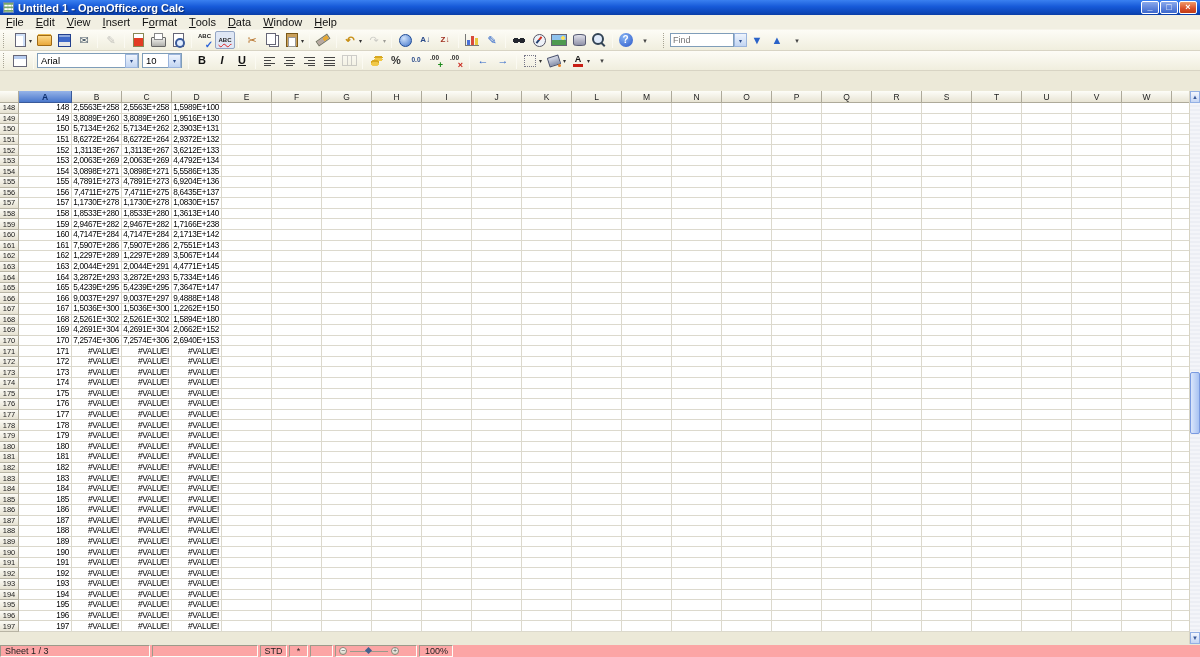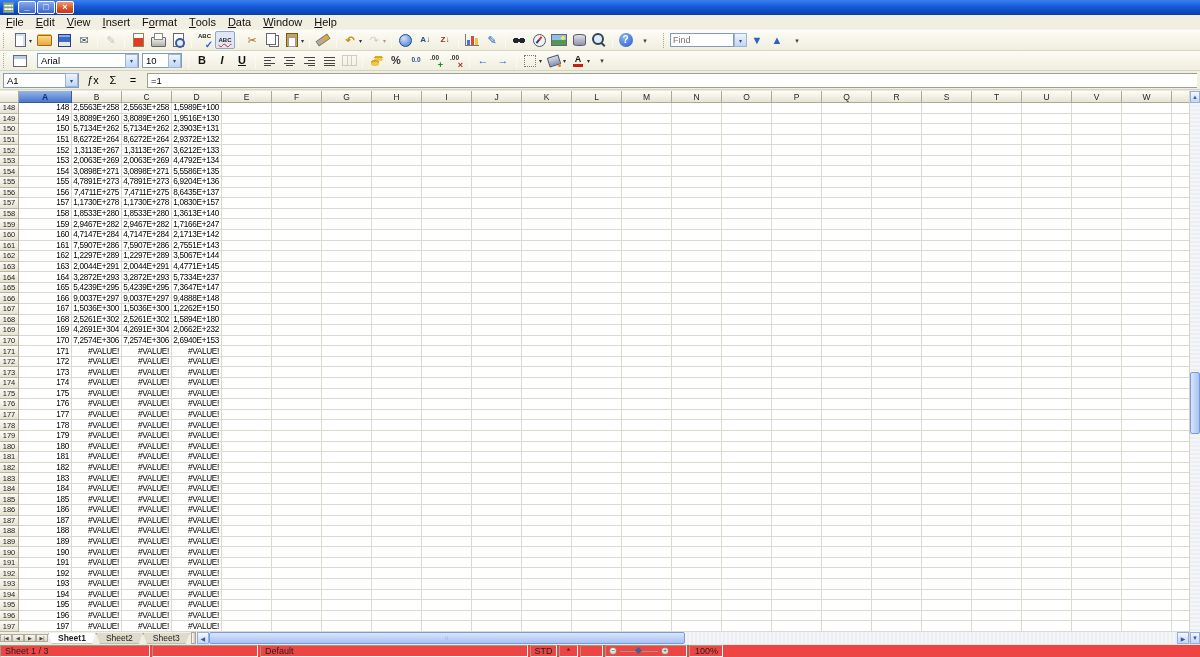--- a/index.html
+++ b/index.html
@@ -121,37 +121,38 @@
 .sarrow{width:12px;background:linear-gradient(#f4f7fe,#c6d6f4);border:1px solid #93b0e4;display:flex;align-items:center;justify-content:center;color:#3a5a9a;font-size:6px}
 .htrack{flex:1;position:relative;background:repeating-linear-gradient(90deg,#f4f5f9 0 2px,#eceef4 2px 4px)}
 .hthumb{position:absolute;left:0;top:0;bottom:0;width:476px;background:linear-gradient(#dbe6fb,#a8c2f2);border:1px solid #7a9ae0;border-radius:2px}
 .hthumb::after{content:"⁞⁞";color:#7a9ae0;font-size:6px;display:block;text-align:center;line-height:10px}
 
 #vscroll{position:absolute;top:91px;right:0;width:11px;height:553px;background:repeating-linear-gradient(#f4f5f9 0 2px,#eceef4 2px 4px);border-left:1px solid #d8d4c4;display:flex;flex-direction:column}
 .varrow{height:12px;background:linear-gradient(#f4f7fe,#c6d6f4);border:1px solid #93b0e4;display:flex;align-items:center;justify-content:center;color:#3a5a9a;font-size:6px}
 .vtrack{flex:1;position:relative}
 .vthumb{position:absolute;top:269px;left:0;right:0;height:62px;background:linear-gradient(90deg,#dbe6fb,#a8c2f2);border:1px solid #7a9ae0;border-radius:2px}
 
-#status{position:absolute;top:645px;left:0;right:0;height:12px;background:#ef4444;display:flex;align-items:stretch;font-size:9px;color:#222}
+#status{position:absolute;top:645px;left:0;right:0;height:12px;background:#fca5a5;display:flex;align-items:stretch;font-size:9px;color:#222}
 .seg{border:1px solid;border-color:#9c9a8a #fdfdf8 #fdfdf8 #9c9a8a;display:flex;align-items:center;padding:0 4px;margin-right:2px;white-space:nowrap;overflow:hidden}
 .seg.c{justify-content:center}
 .seg.r{justify-content:flex-end}
 .zslider{display:flex;align-items:center;gap:3px;padding:0 3px}
 .zbtn{width:8px;height:8px;border:1px solid #8a8a7a;border-radius:50%;background:linear-gradient(#fff,#d8d4c4);font-size:7px;line-height:6px;display:flex;align-items:center;justify-content:center;color:#444}
 .ztrack{width:38px;height:1px;background:#9a9a8a;position:relative}
 .zmark{position:absolute;left:16px;top:-2.5px;width:5px;height:5px;background:#44618f;transform:rotate(45deg)}
 u{text-decoration:underline}
 </style>
 </head>
 <body>
 
 <div id="win">
 
   <div class="titlebar">
     <span class="appicon"></span>
+    <span class="ttext">Untitled 1 - OpenOffice.org Calc</span>
     <span id="winbtns">
         <span class="wbtn">_</span>
         <span class="wbtn">□</span>
         <span class="wbtn close">×</span>
       </span>
   </div>
 
   <div class="menubar" id="menubar">
       <div class="mitem"><u>F</u>ile</div>
       <div class="mitem"><u>E</u>dit</div>
@@ -362,40 +363,20 @@
         <div class="tbtn">
           <span class="ic ic-fontcolor"></span>
           <span class="dd">▾</span>
         </div>
         <div class="tbtn">
           <span class="ic" style="color: rgb(68, 68, 68); font-size: 7px;">▾</span>
         </div>
       </div>
   </div>
 
-  <div class="fbar">
-    <div class="namebox">
-      <span class="ctext">A1</span>
-      <span class="cbtn">▾</span>
-    </div>
-    <div class="titems" id="fbtns" style="margin-left:4px">
-        <div class="tbtn">
-          <span class="ic">ƒx</span>
-        </div>
-        <div class="tbtn">
-          <span class="ic">Σ</span>
-        </div>
-        <div class="tbtn">
-          <span class="ic">=</span>
-        </div>
-      </div>
-    <div class="inputline">
-      <span>=1</span>
-    </div>
-  </div>
 
   <div id="colhdrs">
     <div class="corner"></div>
   <div class="ch sel" style="width: 53px;">A</div>
       <div class="ch" style="width: 50px;">B</div>
       <div class="ch" style="width: 50px;">C</div>
       <div class="ch" style="width: 50px;">D</div>
       <div class="ch" style="width: 50px;">E</div>
       <div class="ch" style="width: 50px;">F</div>
       <div class="ch" style="width: 50px;">G</div>
@@ -714,21 +695,21 @@
         <div class="cell" style="width: 50px;"></div>
         <div class="cell" style="width: 50px;"></div>
         <div class="cell" style="width: 50px;"></div>
         <div class="rowfill"></div>
       </div>
       <div class="row">
         <div class="rh">159</div>
         <div class="cell" style="width: 53px;">159</div>
         <div class="cell" style="width: 50px;">2,9467E+282</div>
         <div class="cell" style="width: 50px;">2,9467E+282</div>
-        <div class="cell" style="width: 50px;">1,7166E+247</div>
+        <div class="cell" style="width: 50px;">1,7166E+238</div>
         <div class="cell" style="width: 50px;"></div>
         <div class="cell" style="width: 50px;"></div>
         <div class="cell" style="width: 50px;"></div>
         <div class="cell" style="width: 50px;"></div>
         <div class="cell" style="width: 50px;"></div>
         <div class="cell" style="width: 50px;"></div>
         <div class="cell" style="width: 50px;"></div>
         <div class="cell" style="width: 50px;"></div>
         <div class="cell" style="width: 50px;"></div>
         <div class="cell" style="width: 50px;"></div>
@@ -849,21 +830,21 @@
         <div class="cell" style="width: 50px;"></div>
         <div class="cell" style="width: 50px;"></div>
         <div class="cell" style="width: 50px;"></div>
         <div class="rowfill"></div>
       </div>
       <div class="row">
         <div class="rh">164</div>
         <div class="cell" style="width: 53px;">164</div>
         <div class="cell" style="width: 50px;">3,2872E+293</div>
         <div class="cell" style="width: 50px;">3,2872E+293</div>
-        <div class="cell" style="width: 50px;">5,7334E+237</div>
+        <div class="cell" style="width: 50px;">5,7334E+146</div>
         <div class="cell" style="width: 50px;"></div>
         <div class="cell" style="width: 50px;"></div>
         <div class="cell" style="width: 50px;"></div>
         <div class="cell" style="width: 50px;"></div>
         <div class="cell" style="width: 50px;"></div>
         <div class="cell" style="width: 50px;"></div>
         <div class="cell" style="width: 50px;"></div>
         <div class="cell" style="width: 50px;"></div>
         <div class="cell" style="width: 50px;"></div>
         <div class="cell" style="width: 50px;"></div>
@@ -984,21 +965,21 @@
         <div class="cell" style="width: 50px;"></div>
         <div class="cell" style="width: 50px;"></div>
         <div class="cell" style="width: 50px;"></div>
         <div class="rowfill"></div>
       </div>
       <div class="row">
         <div class="rh">169</div>
         <div class="cell" style="width: 53px;">169</div>
         <div class="cell" style="width: 50px;">4,2691E+304</div>
         <div class="cell" style="width: 50px;">4,2691E+304</div>
-        <div class="cell" style="width: 50px;">2,0662E+232</div>
+        <div class="cell" style="width: 50px;">2,0662E+152</div>
         <div class="cell" style="width: 50px;"></div>
         <div class="cell" style="width: 50px;"></div>
         <div class="cell" style="width: 50px;"></div>
         <div class="cell" style="width: 50px;"></div>
         <div class="cell" style="width: 50px;"></div>
         <div class="cell" style="width: 50px;"></div>
         <div class="cell" style="width: 50px;"></div>
         <div class="cell" style="width: 50px;"></div>
         <div class="cell" style="width: 50px;"></div>
         <div class="cell" style="width: 50px;"></div>
@@ -1764,54 +1745,32 @@
         <div class="cell" style="width: 50px;"></div>
         <div class="cell" style="width: 50px;"></div>
         <div class="cell" style="width: 50px;"></div>
         <div class="cell" style="width: 50px;"></div>
         <div class="cell" style="width: 50px;"></div>
         <div class="cell" style="width: 50px;"></div>
         <div class="rowfill"></div>
       </div>
     </div>
 
-  <div id="sbar">
-    <div class="titems" id="snavs" style="display:flex">
-        <div class="snav">|◀</div>
-        <div class="snav">◀</div>
-        <div class="snav">▶</div>
-        <div class="snav">▶|</div>
-      </div>
-    <div class="titems" id="stabs" style="display:flex">
-        <div class="stab active">Sheet1</div>
-        <div class="stab">Sheet2</div>
-        <div class="stab">Sheet3</div>
-      </div>
-    <div class="hsplit"></div>
-    <div class="hscroll">
-      <div class="sarrow">◀</div>
-      <div class="htrack">
-        <div class="hthumb"></div>
-      </div>
-      <div class="sarrow">▶</div>
-    </div>
-  </div>
 
   <div id="vscroll">
     <div class="varrow">▲</div>
     <div class="vtrack">
       <div class="vthumb"></div>
     </div>
     <div class="varrow">▼</div>
   </div>
 
   <div id="status">
     <div class="seg" style="width:150px">Sheet 1 / 3</div>
     <div class="seg" style="width:106px"></div>
-    <div class="seg" style="width:268px">Default</div>
     <div class="seg c" style="width:27px">STD</div>
     <div class="seg c" style="width:19px">*</div>
     <div class="seg" style="width:23px"></div>
     <div class="seg zslider" style="width:82px">
       <span class="zbtn">−</span>
       <span class="ztrack">
           <span class="zmark"></span>
         </span>
       <span class="zbtn">+</span>
     </div>

